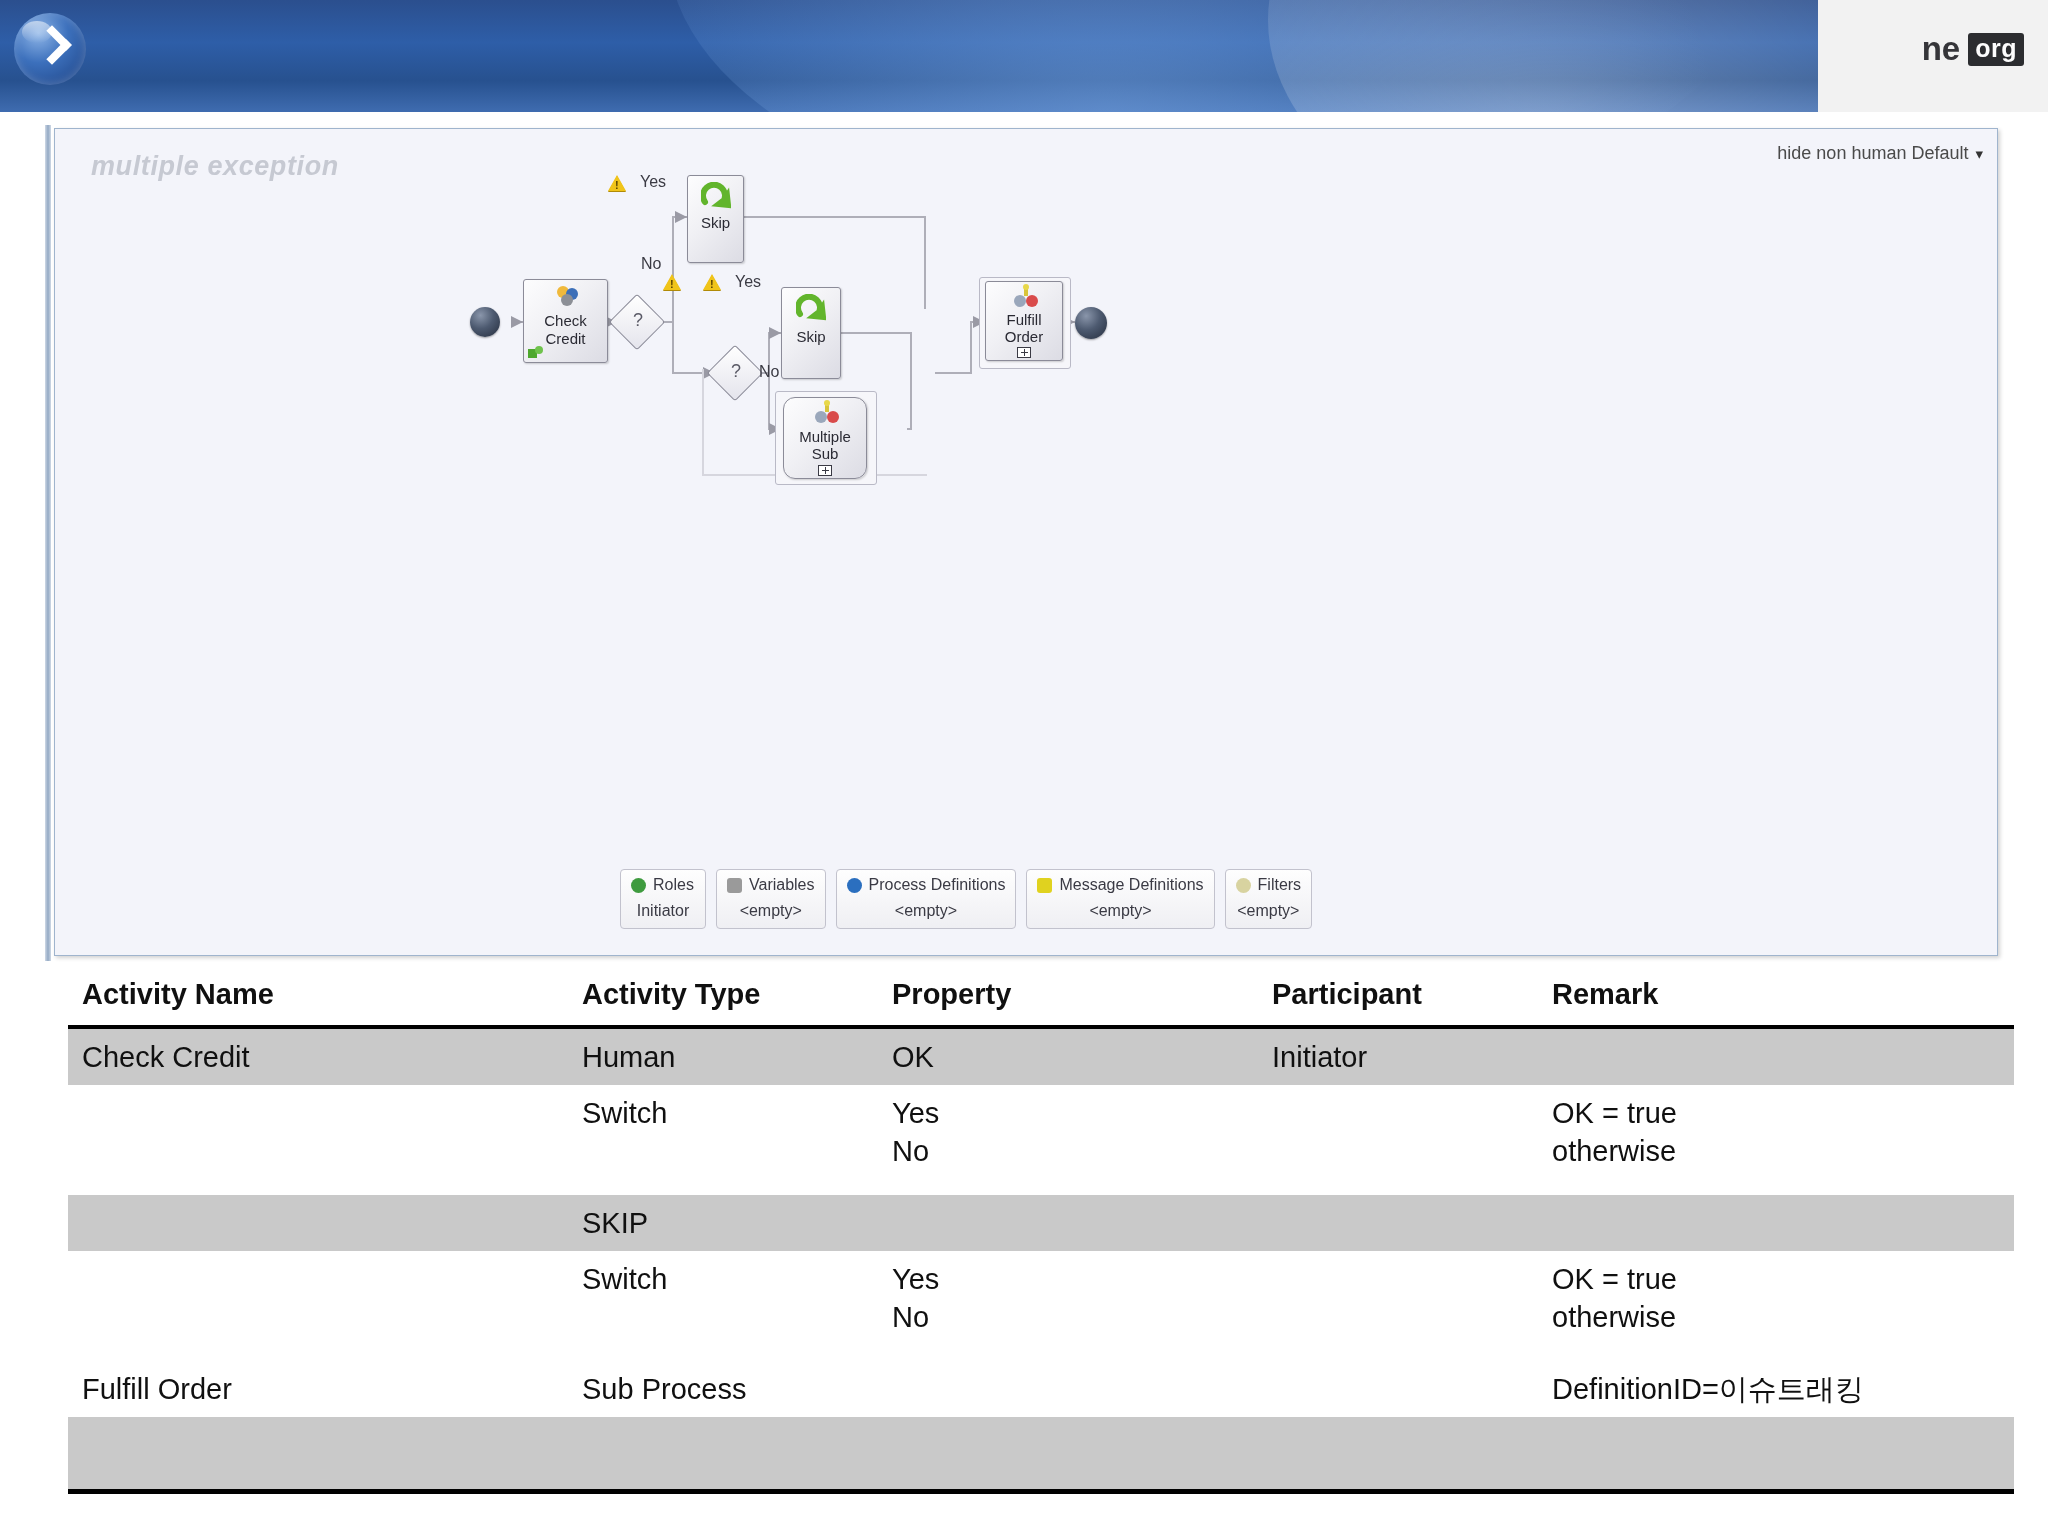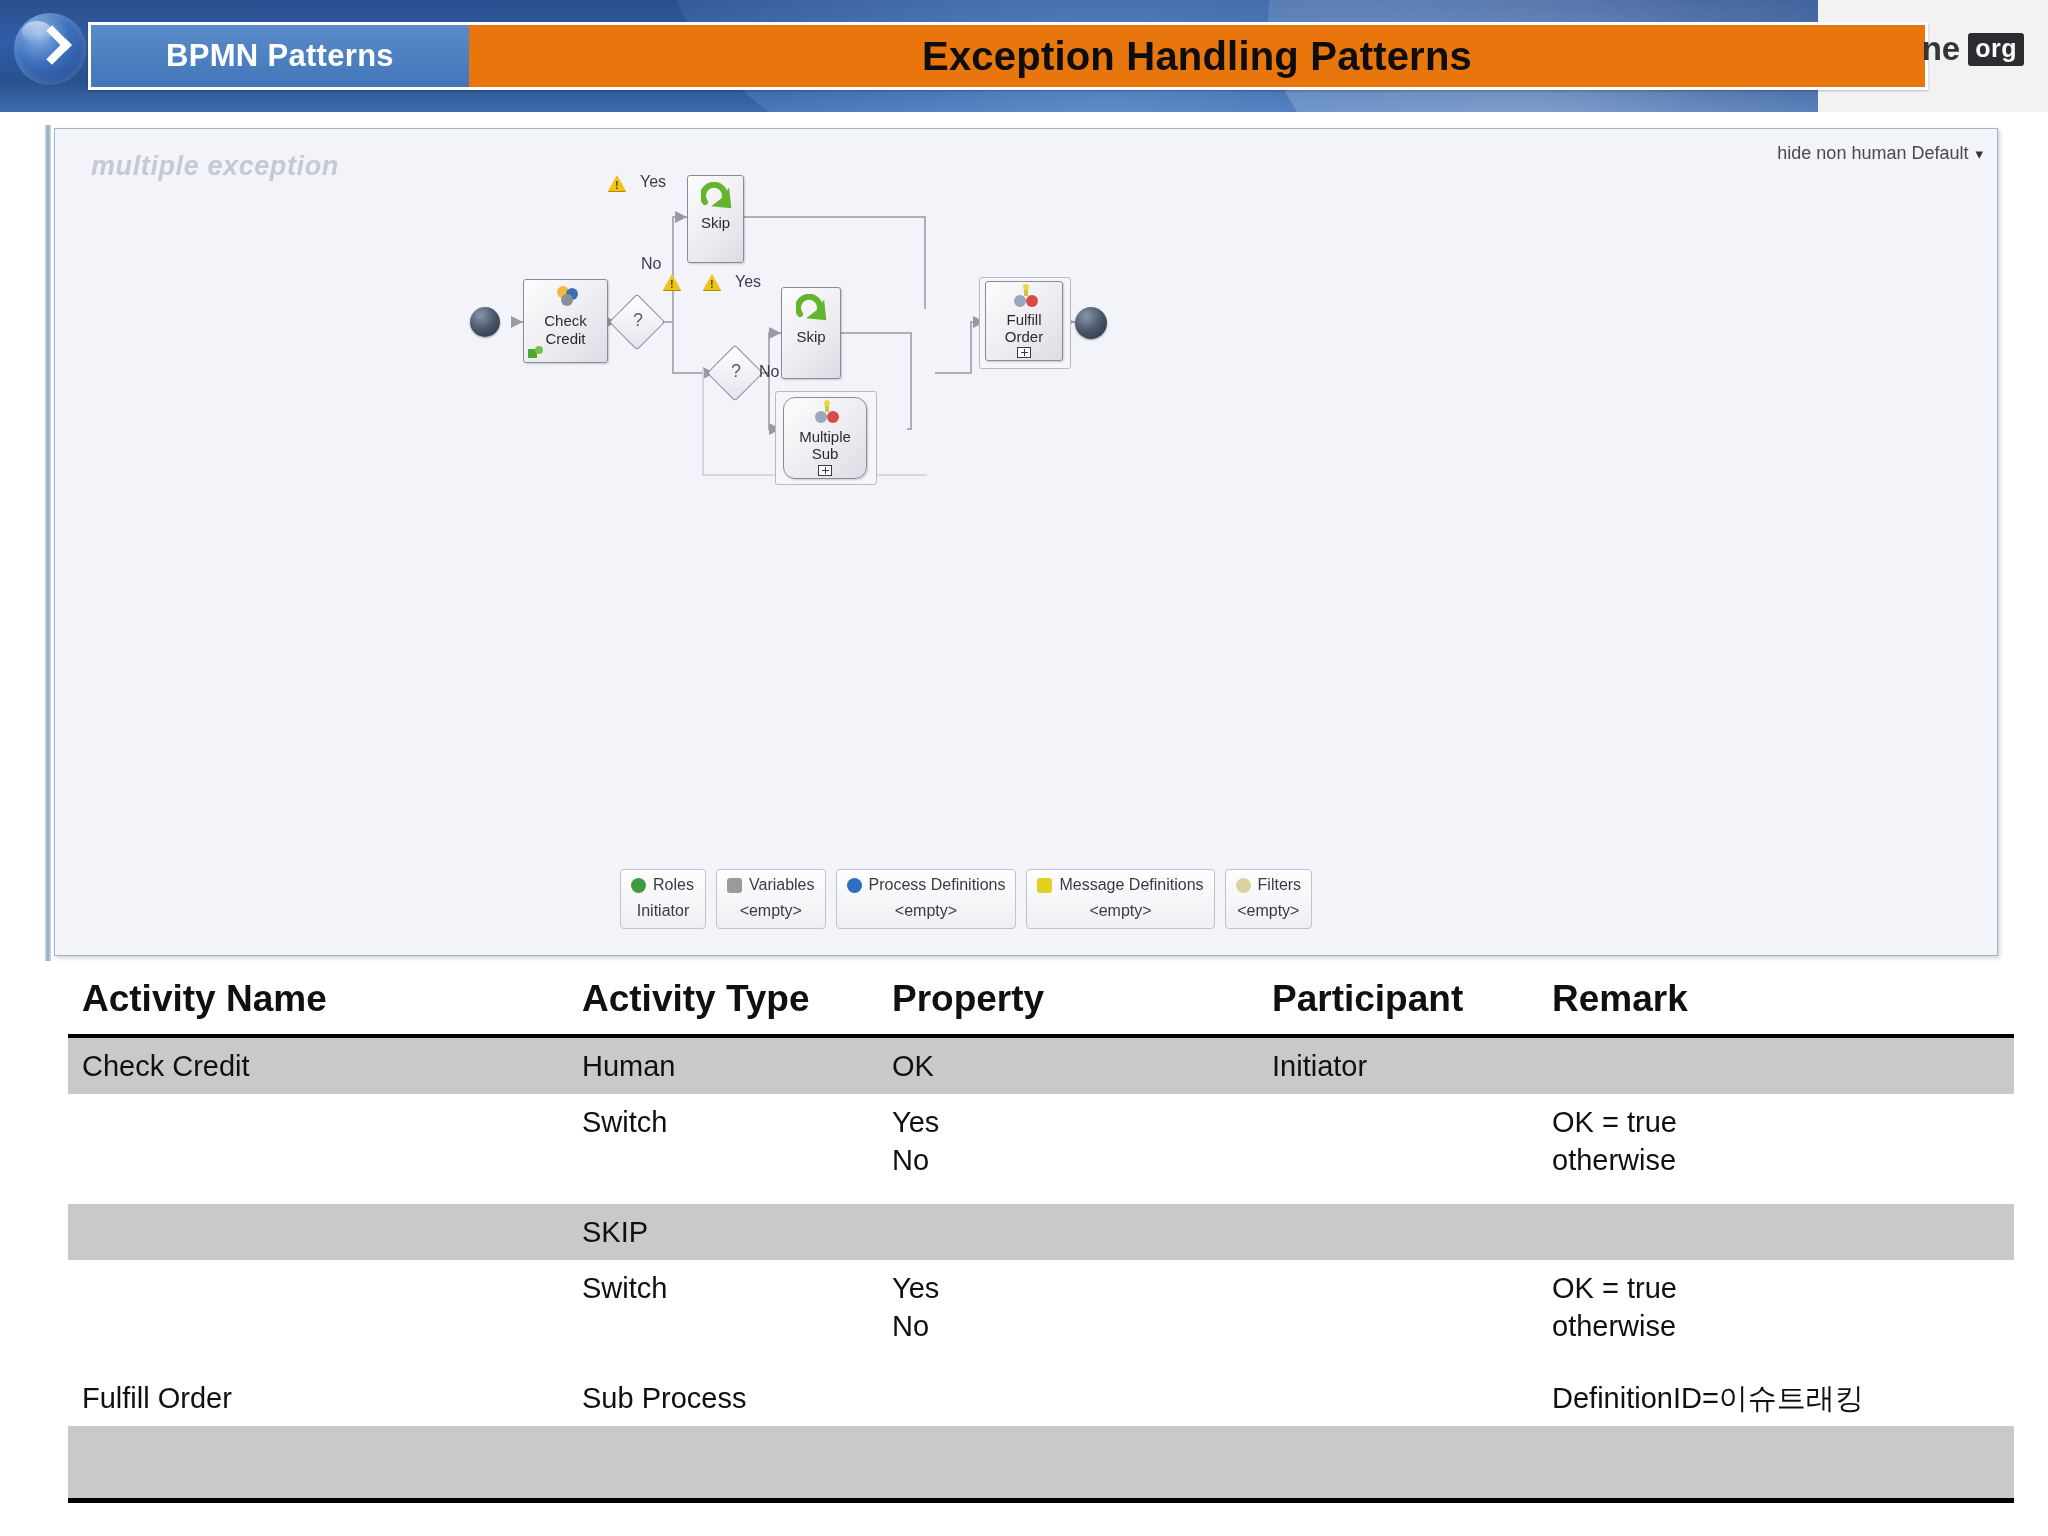--- a/index.html
+++ b/index.html
@@ -196,21 +196,21 @@
   .def-dot  { width: 15px; height: 15px; border-radius: 3px; flex: 0 0 auto; }
 
   
   #activity-table {
     position: absolute; left: 68px; top: 972px;
     width: 1946px;
     border-collapse: collapse;
     font-size: 29px; color: #101010;
   }
   #activity-table th {
-    text-align: left; font-weight: bold; font-size: 37px;
+    text-align: left; font-weight: bold; font-size: 29px;
     padding: 6px 0 14px 14px;
     border-bottom: 4px solid #000000;
     vertical-align: bottom;
   }
   #activity-table td {
     padding: 9px 0 9px 14px;
     vertical-align: top;
     line-height: 38px;
   }
   #activity-table tbody tr.shaded td { background: #c9c9c9; }
@@ -224,26 +224,20 @@
 </style>
 </head>
 <body>
 
 <div id="slide-header">
   <div id="header-swoosh2"></div>
   <div id="header-swoosh"></div>
   <div id="header-white-right"></div>
   <div id="chevron-badge"></div>
 
-  <div id="title-bar">
-    <div id="title-bar-inner">
-      <div id="chip-bpmn">BPMN Patterns</div>
-      <div id="chip-title">Exception Handling Patterns</div>
-    </div>
-  </div>
 
   <div id="org-logo">
     <span>ne</span>
     <span class="org-tag">org</span>
   </div>
 </div>
 
 <div id="modeler-panel">
 
   <div id="canvas-title">multiple exception</div>

